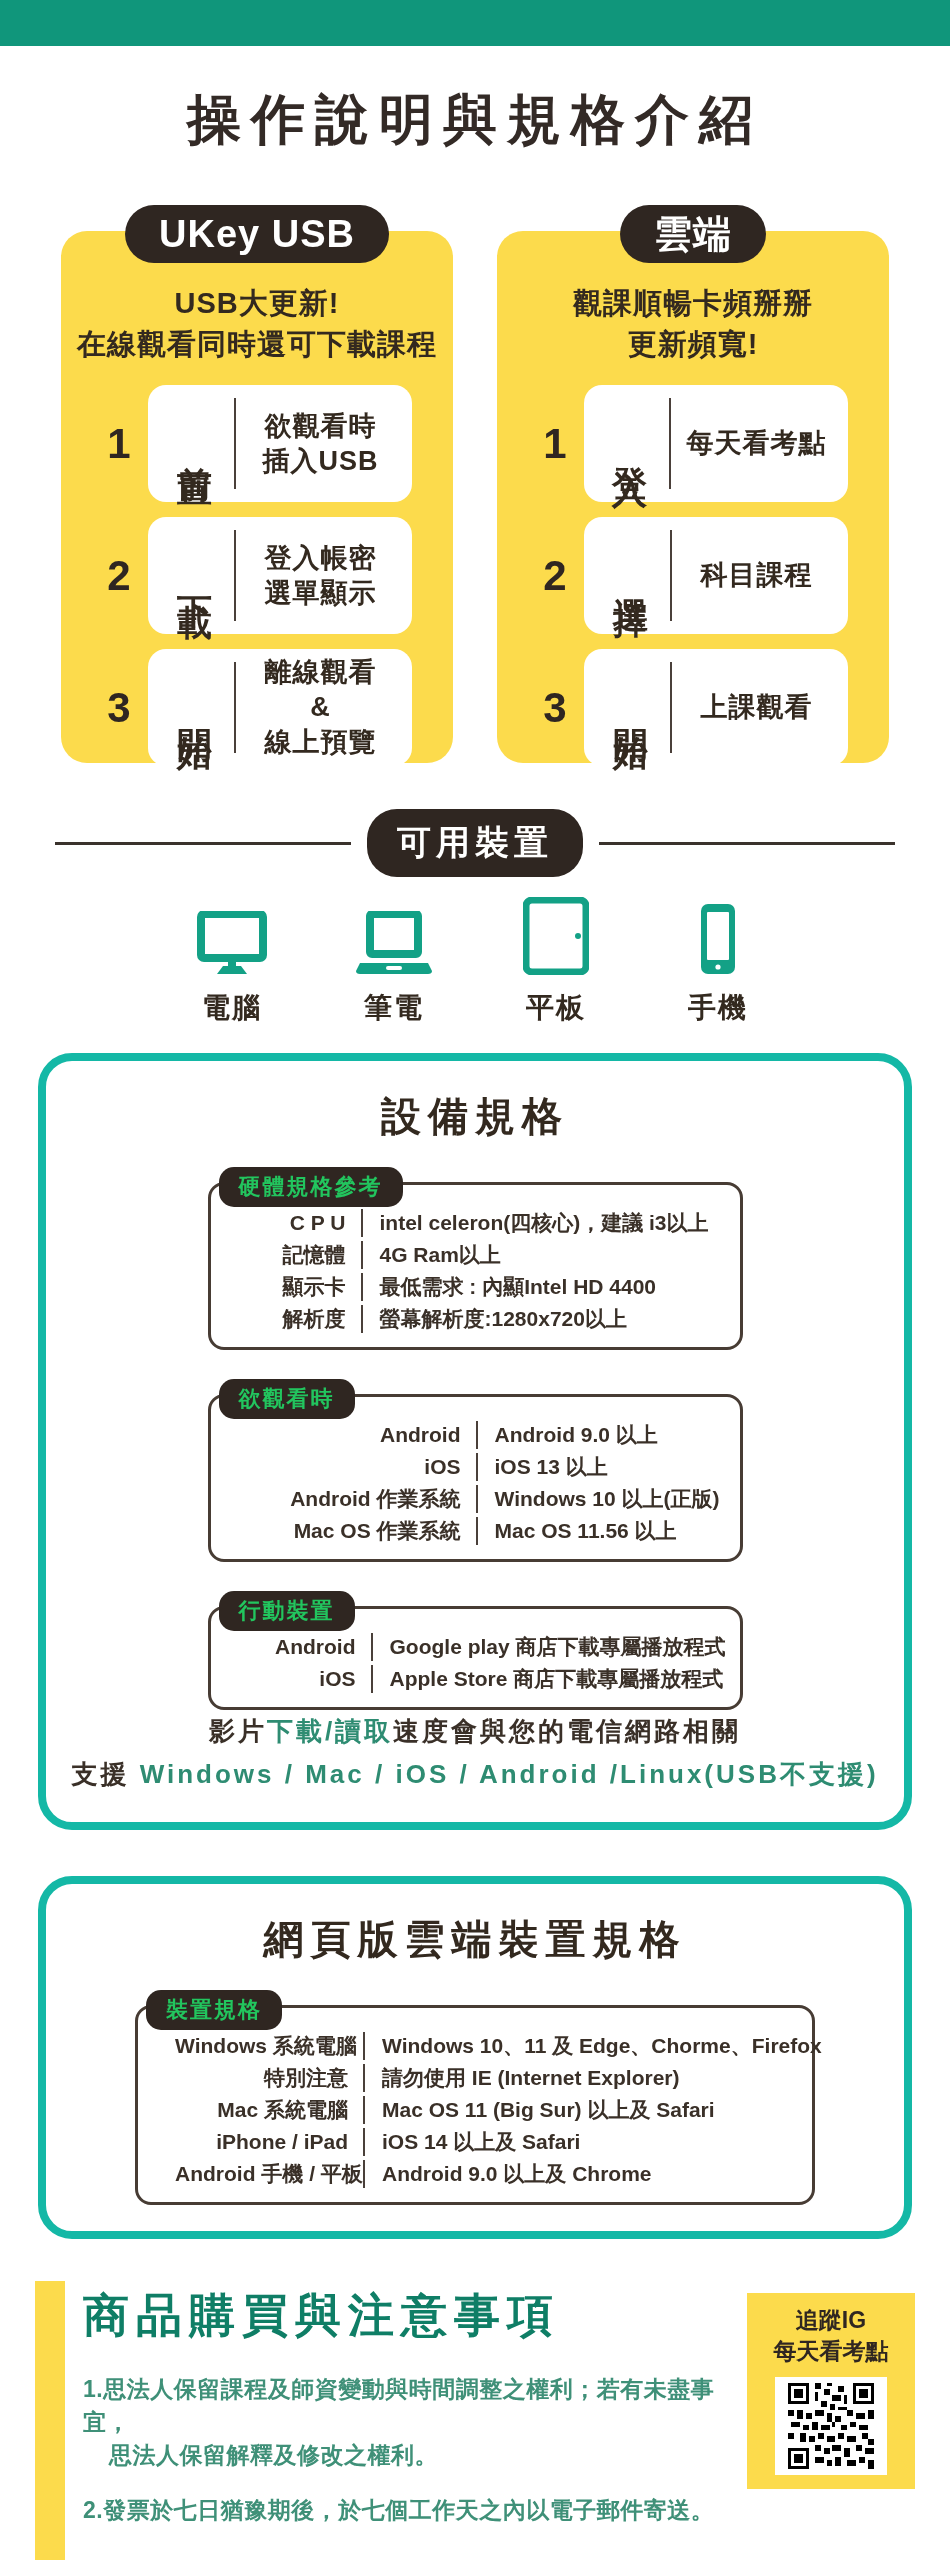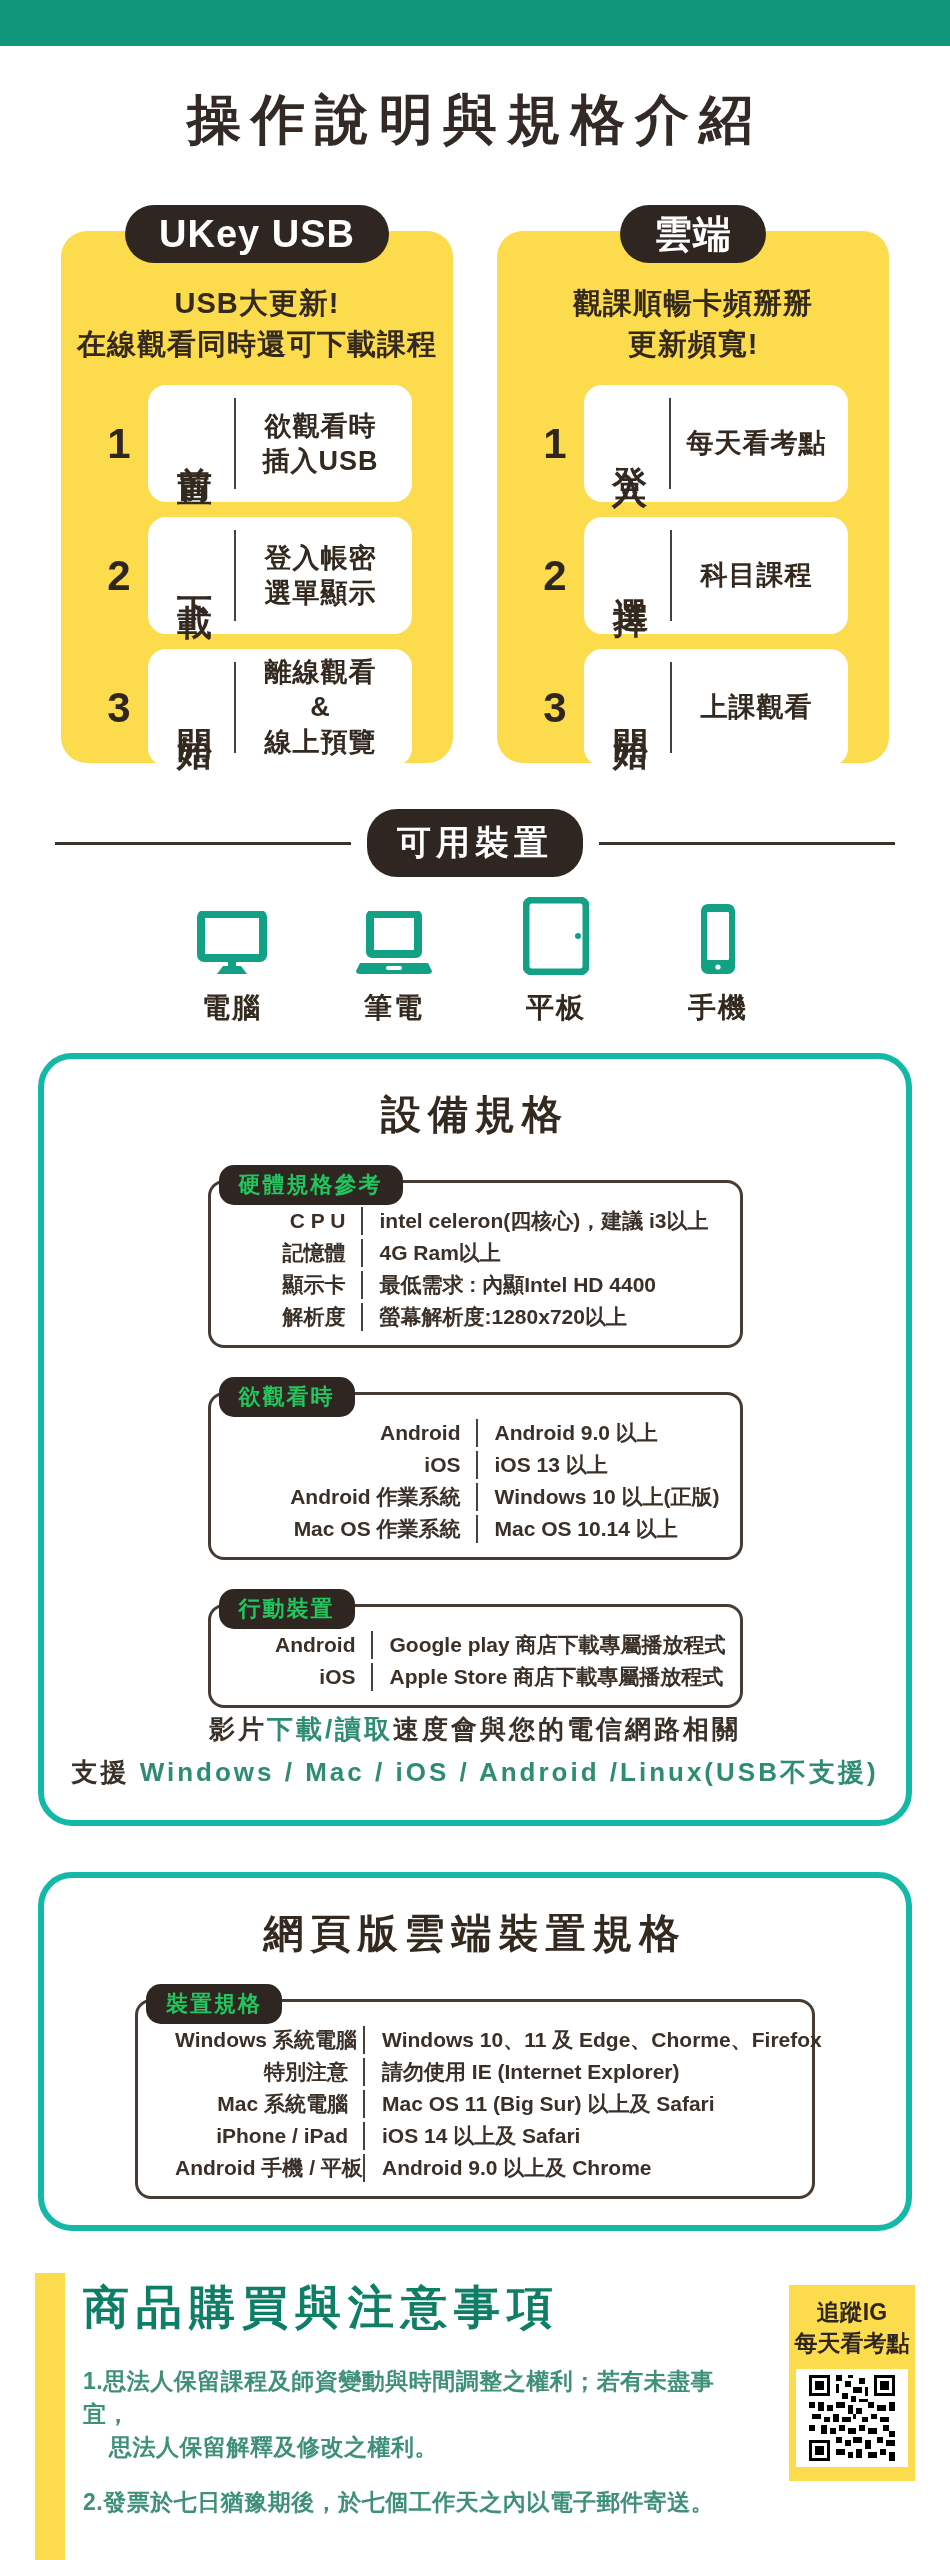--- a/index.html
+++ b/index.html
@@ -33,21 +33,21 @@
   .devices-divider { display:flex; align-items:center; margin:46px 55px 0; }
   .div-line { flex:1; height:3px; background:#3a322c; }
   .devices-pill { margin:0 16px; background:#2F2621; color:#fff; font-size:34px; font-weight:800;
     letter-spacing:5px; padding:11px 30px; border-radius:30px;text-align:center; }
   .devices-row { display:flex; justify-content:center; margin-top:22px; }
   .device { width:162px; display:flex; flex-direction:column; align-items:center; }
   .device-icon { height:76px; display:flex; align-items:flex-end; }
   .device-label { margin-top:14px; font-size:28px; font-weight:800; color:#33291f; letter-spacing:2px; }
 
   
-  .green-box { margin:26px 38px 0; border:6px solid #14b8a6; border-radius:34px;
+  .green-box { margin:26px 38px 0; border:8px solid #14b8a6; border-radius:34px;
     padding:28px 0 26px; background:#fff; }
   .green-box.second { margin-top:46px; }
   .box-title { text-align:center; font-size:40px; font-weight:800; color:#33291f; letter-spacing:7px; }
   .sub-box { position:relative; width:535px; margin:38px auto 0; border:3px solid #473c34;
     border-radius:16px; padding:22px 0 12px; }
   .sub-box.wide { width:680px; }
   .sub-pill { position:absolute; top:-18px; left:8px; background:#2F2621; color:#22c55e;
     font-size:22px; font-weight:800; padding:5px 20px; border-radius:15px; letter-spacing:2px; white-space:nowrap; }
   .spec-row { display:flex; align-items:center; min-height:32px; }
   .spec-label { text-align:right; padding-right:15px; font-size:21px; font-weight:800; color:#3a3028; white-space:nowrap; }
@@ -56,21 +56,21 @@
   .lw1 { width:150px; } .lw2 { width:265px; } .lw3 { width:160px; } .lw4 { width:225px;padding-left:37px; }
   .spec-footer { text-align:center; font-size:26px; font-weight:800;
     letter-spacing:3px; color:#3a3028; line-height:1.65; }
   .grn { color:#2E8C72; }
 
   
   .notes-wrap { position:relative; margin:42px 35px 0; min-height:306px; }
   .notes-bar { position:absolute; left:0; top:0; width:30px; height:306px; background:#FCDB4C; }
   .notes-title { padding-left:48px; padding-top:4px; font-size:46px; font-weight:800;
     color:#0F7E66; letter-spacing:7px; }
-  .ig-badge { position:absolute; right:0; top:12px; width:126px; background:#FCDB4C;
+  .ig-badge { position:absolute; right:0; top:12px; width:168px; background:#FCDB4C;
     padding:12px 0 14px; text-align:center; }
   .ig-text { color:#2F2621; font-size:23px; font-weight:800; line-height:1.35; }
   .qr-box { width:112px; height:98px; background:#fff; margin:10px auto 0;
     display:flex; align-items:center; justify-content:center; }
   .notes-list { margin-top:26px; padding-left:48px; padding-right:180px; }
   .note { margin-top:21px; color:#3F9078; font-size:23px; font-weight:700; line-height:1.45; letter-spacing:0.5px; }
   .note-cont { padding-left:26px; }
 </style>
 </head>
 <body>
@@ -235,21 +235,21 @@
       <div class="spec-row">
         <div class="spec-label lw2">iOS</div>
         <div class="spec-value">iOS 13 以上</div>
       </div>
       <div class="spec-row">
         <div class="spec-label lw2">Android 作業系統</div>
         <div class="spec-value">Windows 10 以上(正版)</div>
       </div>
       <div class="spec-row">
         <div class="spec-label lw2">Mac OS 作業系統</div>
-        <div class="spec-value">Mac OS 10.14 以上</div>
+        <div class="spec-value">Mac OS 11.56 以上</div>
       </div>
     </div>
 
     <div class="sub-box" style="margin-top:44px;">
       <div class="sub-pill">行動裝置</div>
       <div class="spec-row">
         <div class="spec-label lw3">Android</div>
         <div class="spec-value">Google play 商店下載專屬播放程式</div>
       </div>
       <div class="spec-row">

